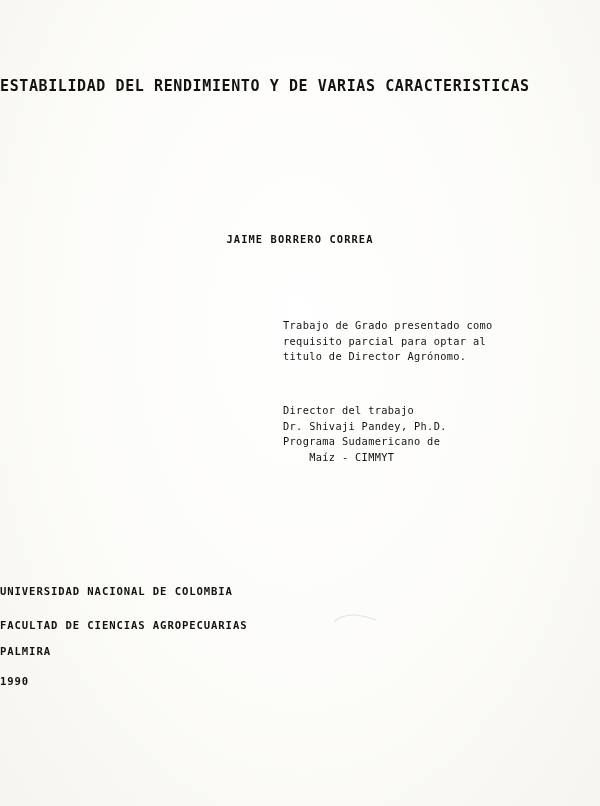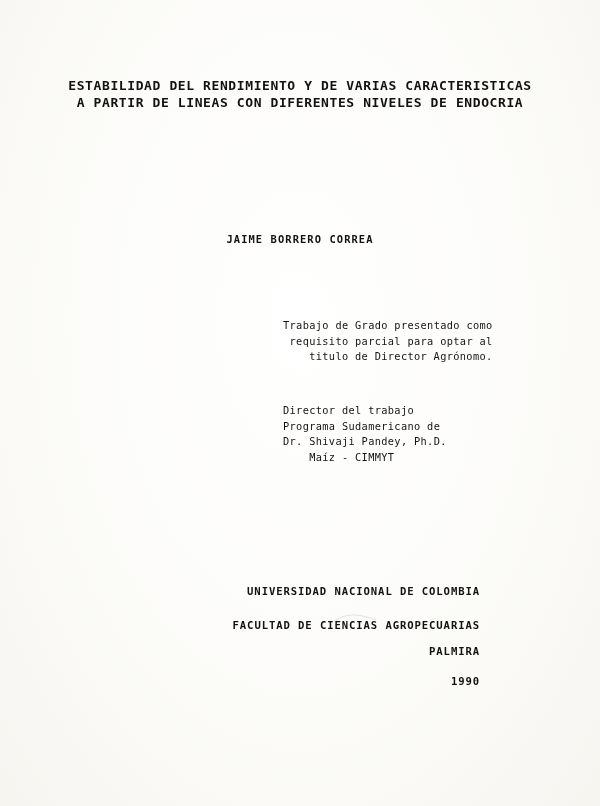--- a/index.html
+++ b/index.html
@@ -30,23 +30,22 @@
     background:
       radial-gradient(ellipse at 50% 40%, rgba(255,255,255,0.9) 0%, rgba(250,249,245,0.5) 60%, rgba(243,241,235,0.7) 100%);
     pointer-events: none;
   }
 
   .title-block {
     position: absolute;
     top: 78px;
     left: 0;
     width: 600px;
-    text-align: center;
     font-family: "DejaVu Sans Mono", monospace;
-    font-size: 13px;
+    font-size: 15px;
     font-weight: bold;
     letter-spacing: 0.6px;
     line-height: 16.5px;
     color: #14120f;
   }
   .title-block .line { white-space: pre; }
   .title-block .u { text-decoration: underline; }
 
   .author {
     position: absolute;
@@ -64,40 +63,40 @@
   .submission {
     position: absolute;
     top: 318px;
     left: 283px;
     font-family: "DejaVu Sans Mono", monospace;
     font-size: 10.3px;
     line-height: 15.5px;
     letter-spacing: 0.35px;
     color: #16140f;
   }
-  .submission div { white-space: pre; text-align: right; }
+  .submission div { white-space: pre; }
 
   .director {
     position: absolute;
     top: 403px;
     left: 283px;
     font-family: "DejaVu Sans Mono", monospace;
     font-size: 10.3px;
     line-height: 15.5px;
     letter-spacing: 0.35px;
     color: #16140f;
   }
   .director div { white-space: pre; }
 
   .footer {
     position: absolute;
     top: 585px;
     left: 0;
     width: 480px;
-    text-align: right;
+    text-align: left;
     font-family: "DejaVu Sans Mono", monospace;
     font-weight: bold;
     font-size: 10.6px;
     letter-spacing: 0.9px;
     color: #14120f;
   }
   .footer .f-line { white-space: pre; }
   .footer .gap1 { margin-top: 22px; }
   .footer .gap2 { margin-top: 14px; }
   .footer .gap3 { margin-top: 18px; }
@@ -109,35 +108,34 @@
   }
 </style>
 </head>
 <body>
 
 <div class="page">
   <div class="paper-tone"></div>
 
   <div class="title-block">
     <div class="line">ESTABILIDAD DEL RENDIMIENTO Y DE VARIAS CARACTERISTICAS</div>
-    <div class="line">A PARTIR DE LINEAS CON DIFERENTES NIVELES DE ENDOCRIA</div>
   </div>
 
   <div class="author">JAIME BORRERO CORREA</div>
 
   <div class="submission">
     <div>Trabajo de Grado presentado como</div>
     <div>requisito parcial para optar al</div>
     <div>titulo de Director Agrónomo.</div>
   </div>
 
   <div class="director">
     <div>Director del trabajo</div>
+    <div>Dr. Shivaji Pandey, Ph.D.</div>
     <div>Programa Sudamericano de</div>
-    <div>Dr. Shivaji Pandey, Ph.D.</div>
     <div>    Maíz - CIMMYT</div>
   </div>
 
   <div class="footer">
     <div class="f-line">UNIVERSIDAD NACIONAL DE COLOMBIA</div>
     <div class="f-line gap1">FACULTAD DE CIENCIAS AGROPECUARIAS</div>
     <div class="f-line gap2">PALMIRA</div>
     <div class="f-line gap3">1990</div>
   </div>
 

